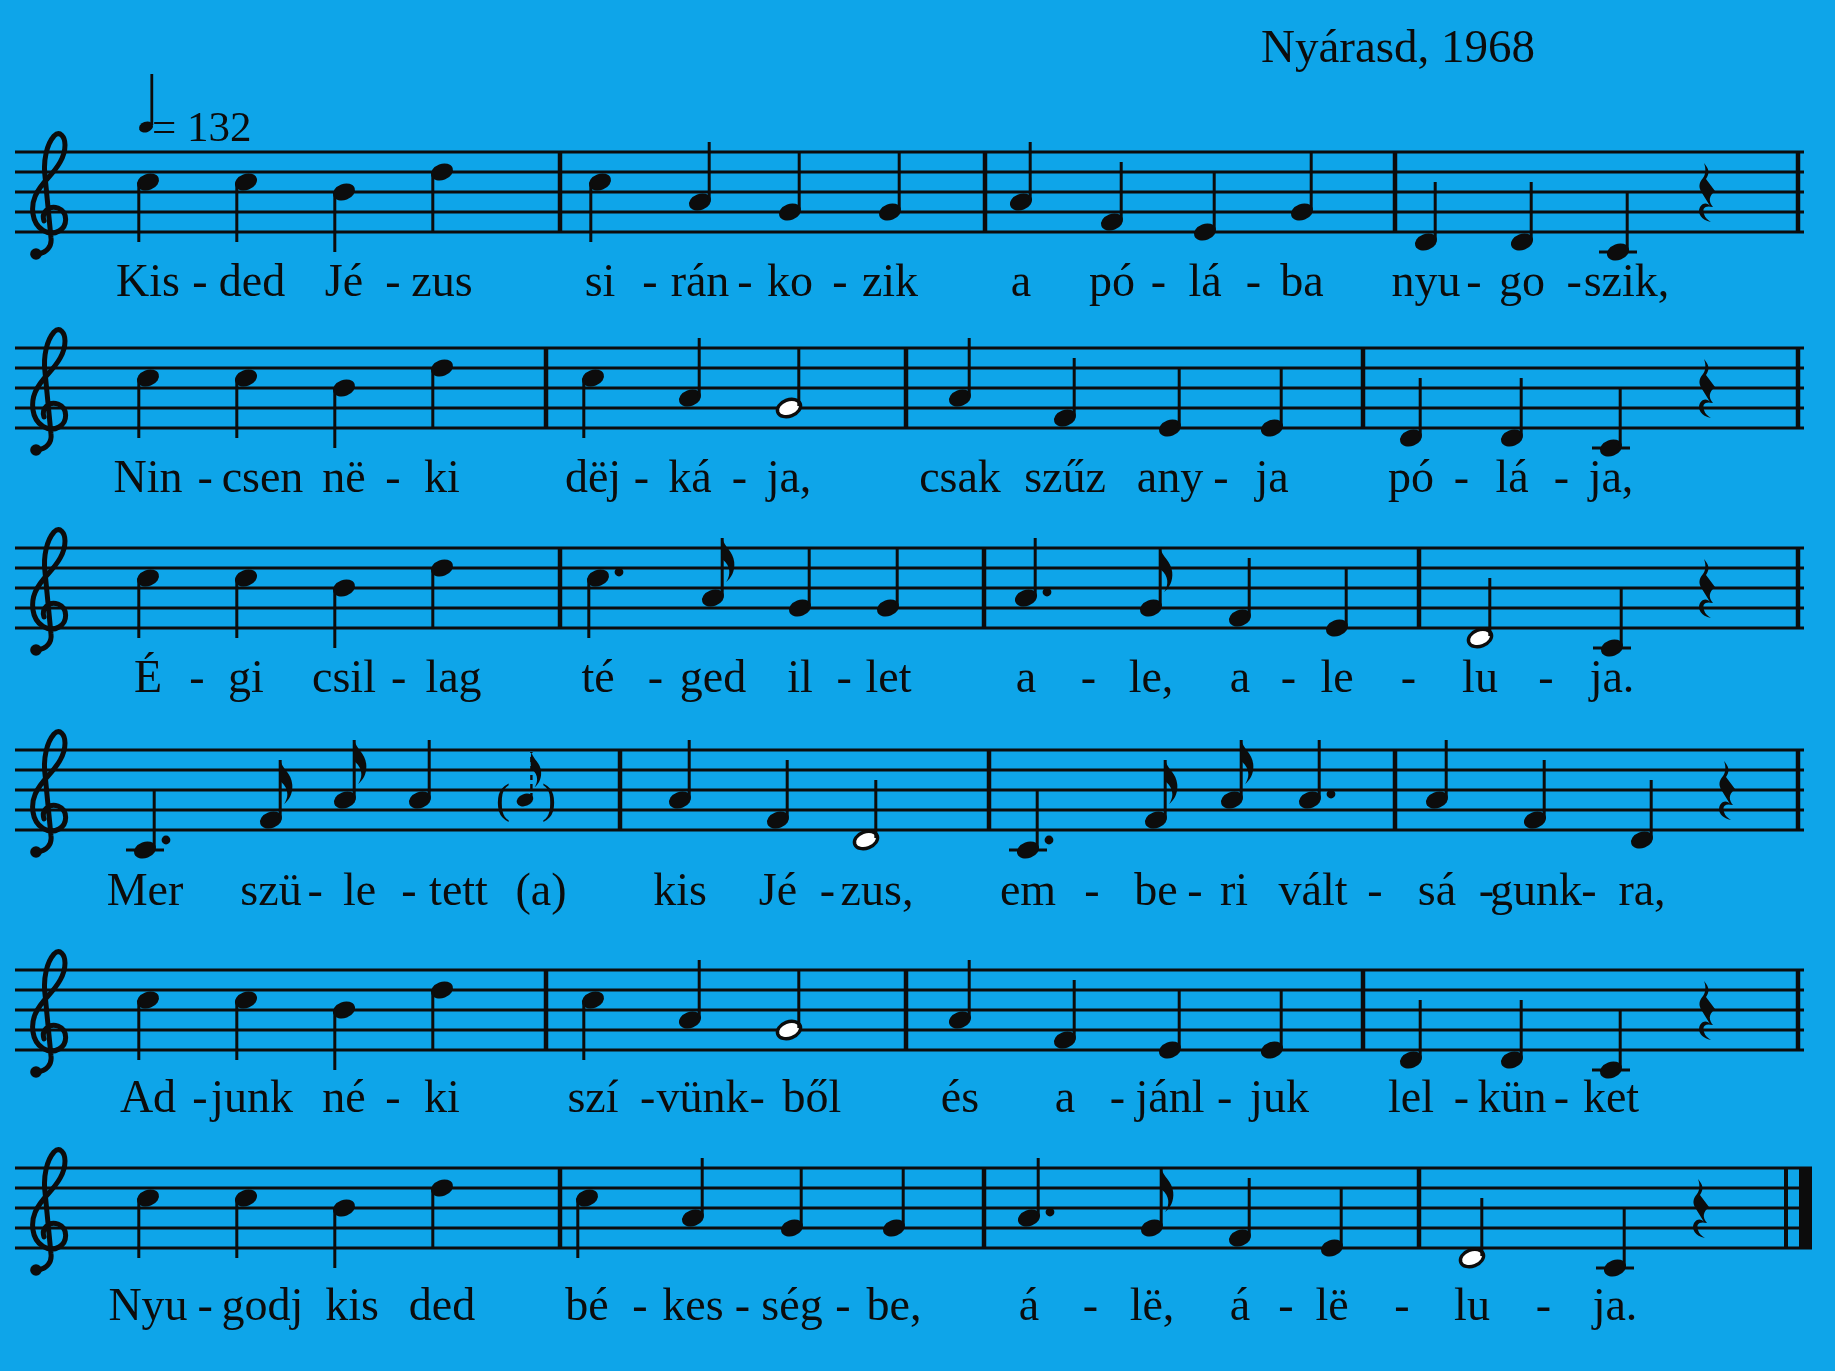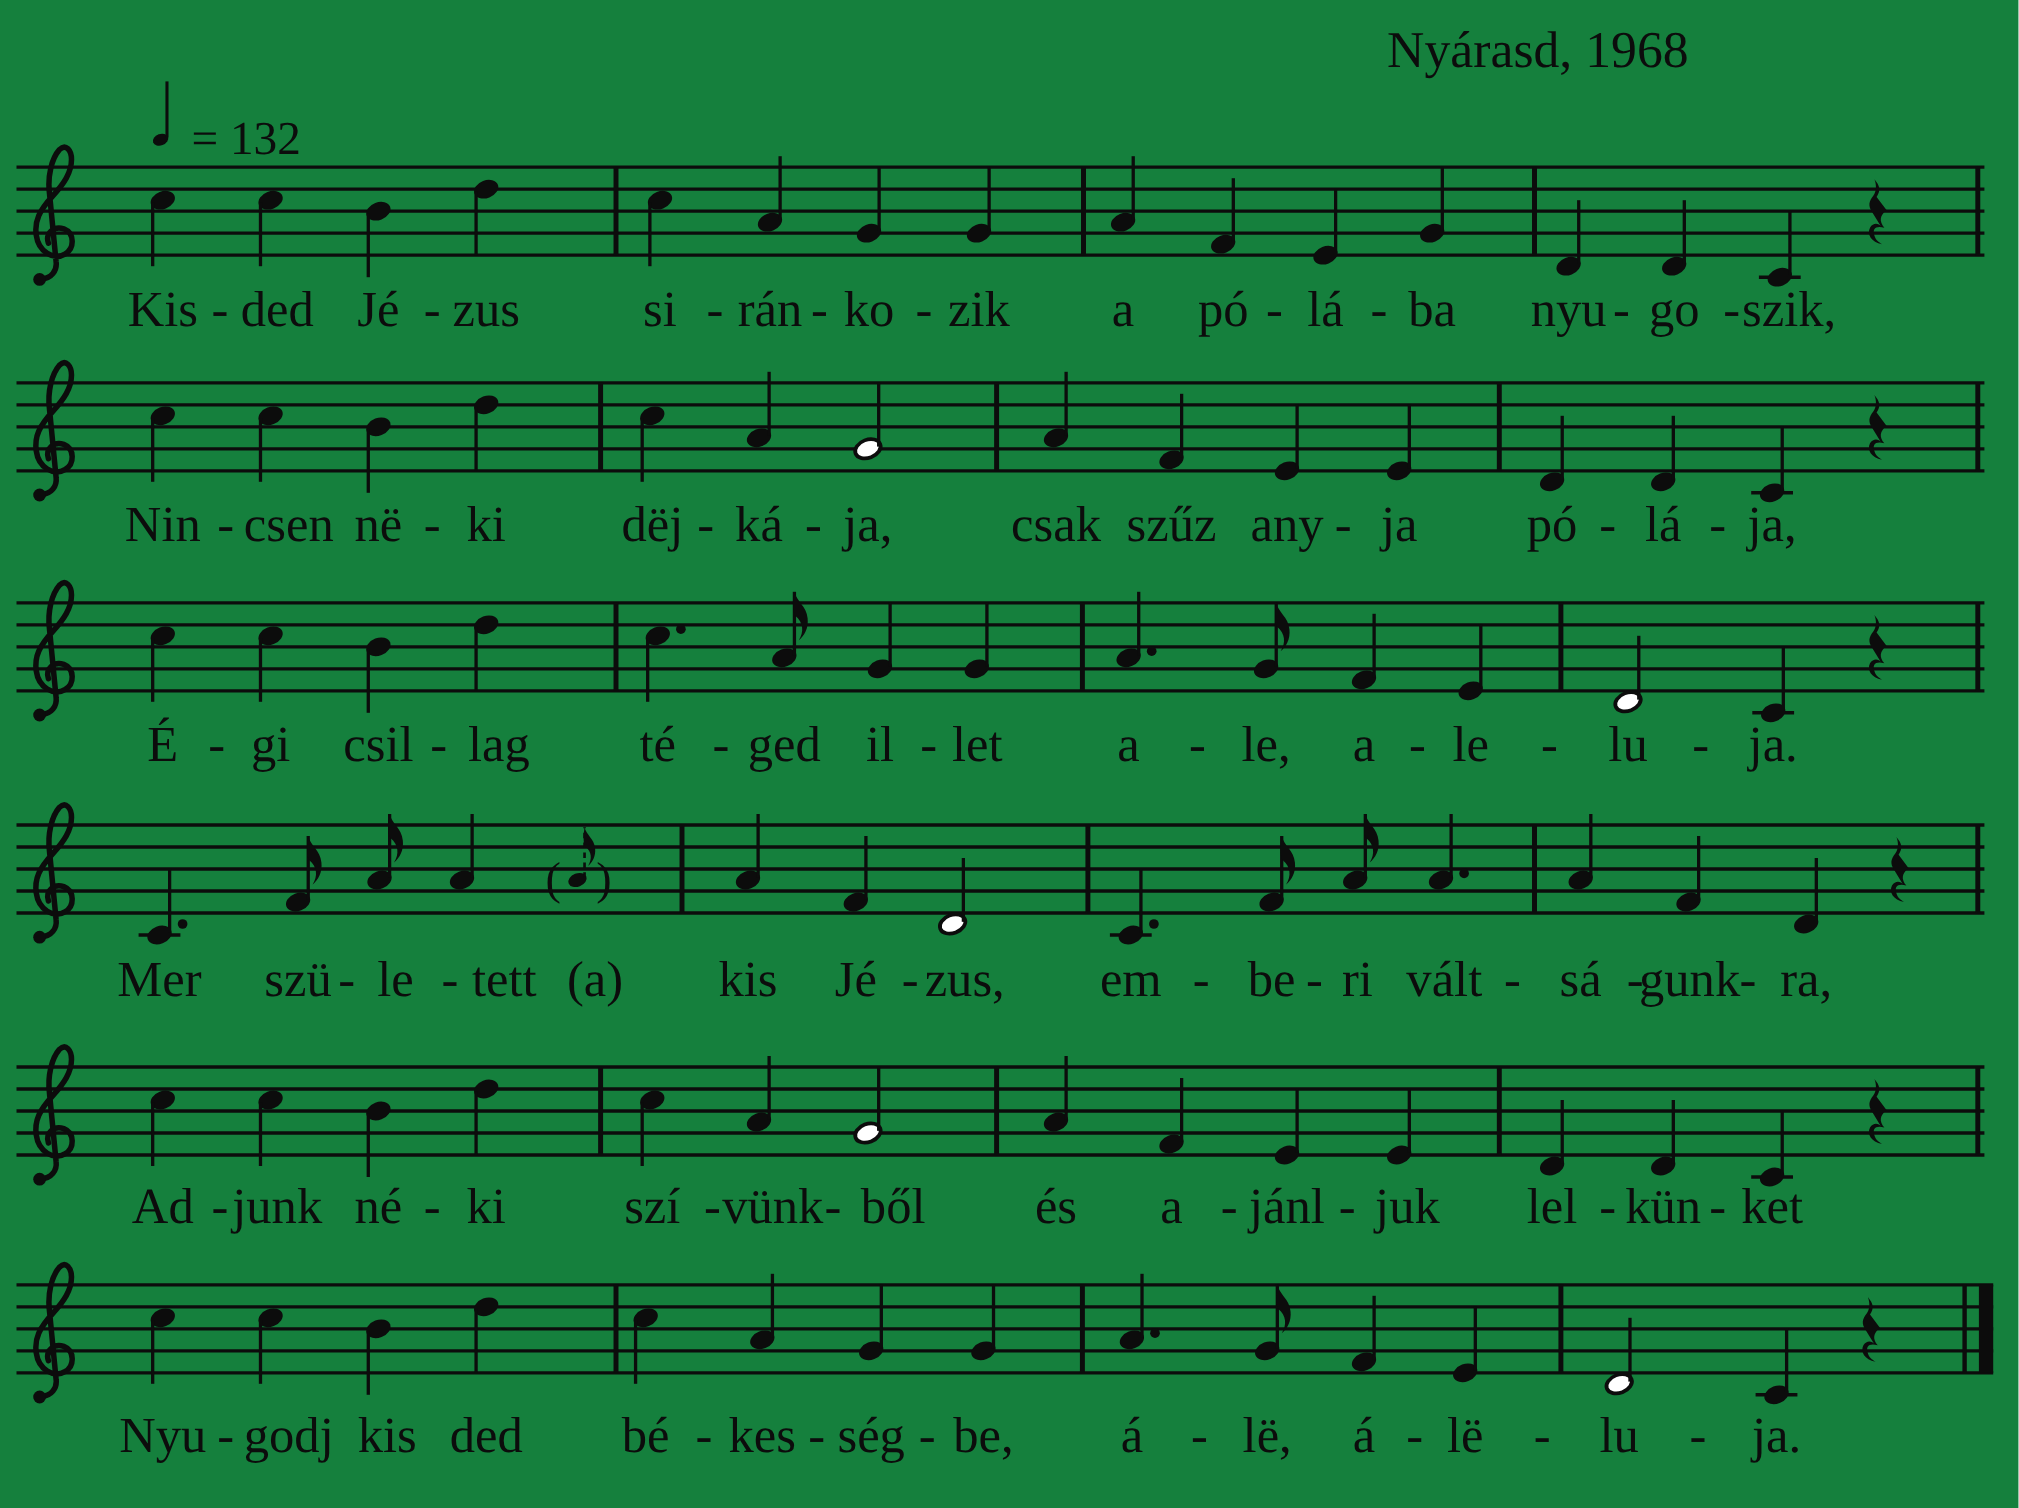--- a/index.html
+++ b/index.html
@@ -1,19 +1,19 @@
 <!DOCTYPE html>
 <html><head>
 <meta charset="utf-8">
 <style>
   html,body{margin:0;padding:0;background:#fff;}
-  .page{position:relative;width:1835px;height:1371px;background:#15803d;overflow:hidden;
+  .page{position:relative;width:1835px;height:1371px;background:#0ea5e9;overflow:hidden;
         font-family:"Liberation Serif","DejaVu Serif",serif;color:#0c0c0c;}
   .hdr{position:absolute;left:1261px;top:18px;font-size:47px;line-height:57px;white-space:nowrap;}
-  .tempo-label{position:absolute;left:174px;top:102px;font-size:43px;white-space:nowrap;}
+  .tempo-label{position:absolute;left:152px;top:102px;font-size:43px;white-space:nowrap;}
   svg.score{position:absolute;left:0;top:0;}
   svg.score text{font-family:"Liberation Serif","DejaVu Serif",serif;}
 </style>
 </head>
 <body>
 
 <div class="page">
   <div class="hdr">
     <div>Nyárasd, 1968</div>
   </div>

